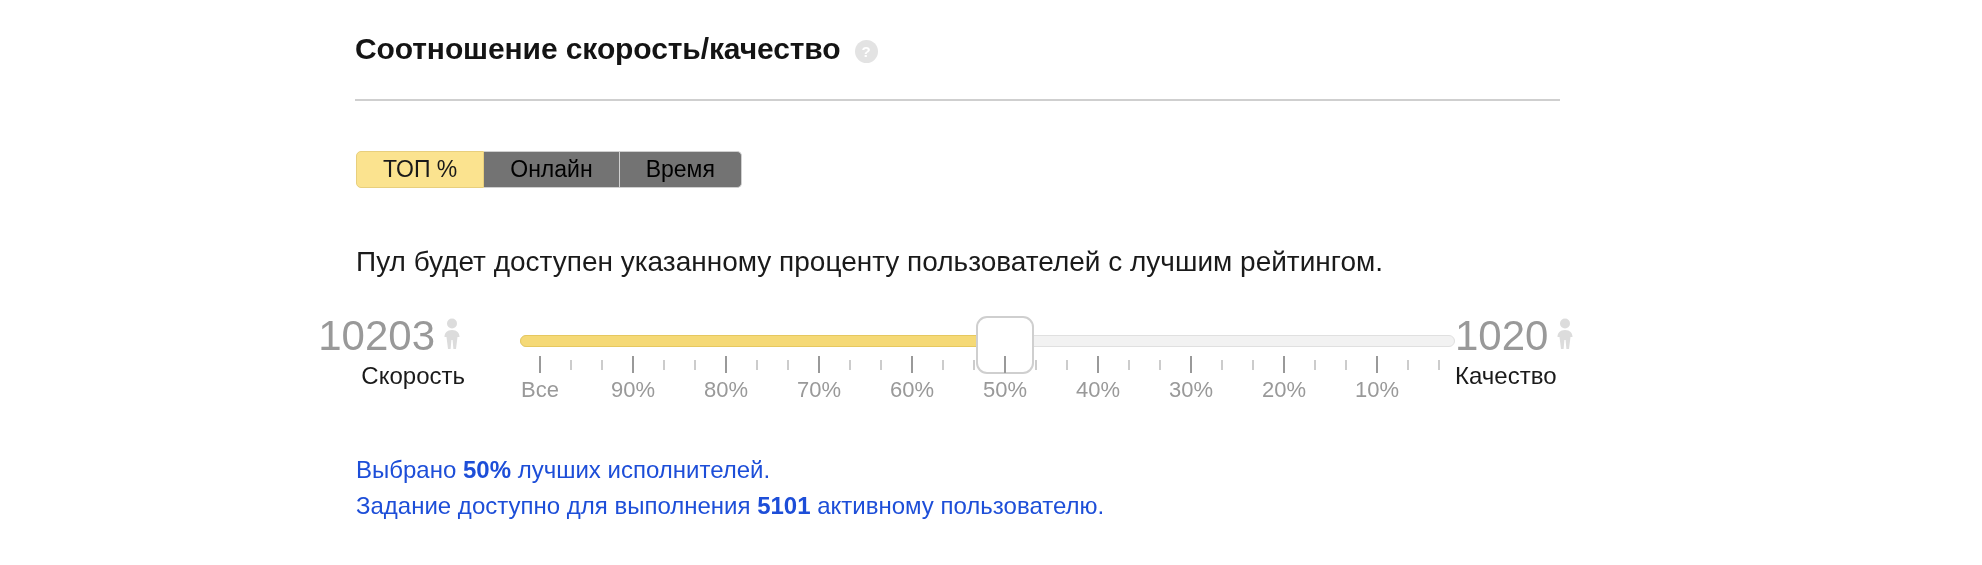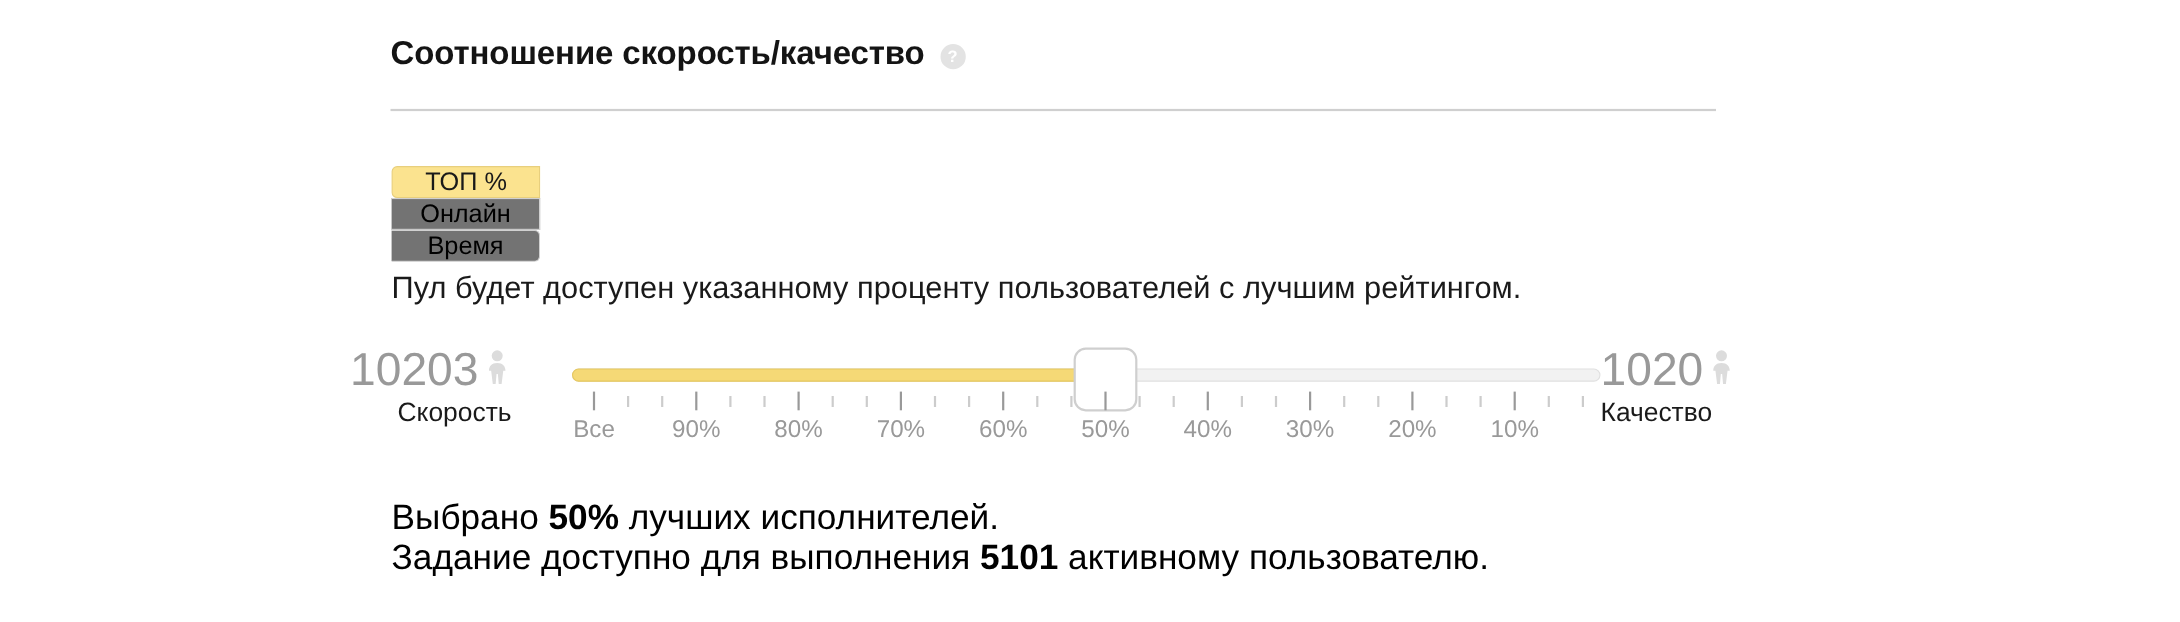--- a/index.html
+++ b/index.html
@@ -65,21 +65,20 @@
   }
 
   
   .tabs {
     position: absolute;
     left: 356px;
     top: 151px;
     display: flex;
     align-items: stretch;
     height: 37px;
-    flex-direction: column;
   }
   .tab {
     display: flex;
     align-items: center;
     justify-content: center;
     padding: 0 26px;
     font-size: 23px;
     color: #000000;
     background: #737373;
     border: 1px solid #d0d0d0;
@@ -230,22 +229,22 @@
     line-height: 28px;
     transform: translateX(-50%);
     white-space: nowrap;
   }
 
   
   .summary {
     position: absolute;
     left: 356px;
     top: 452px;
-    font-size: 32px;
-    color: #000000;
+    font-size: 24px;
+    color: #1d4ed8;
     line-height: 36px;
   }
   .summary .row { white-space: nowrap; }
   .summary b { font-weight: bold; }
 </style>
 </head>
 <body>
 
 <div class="page">
 

